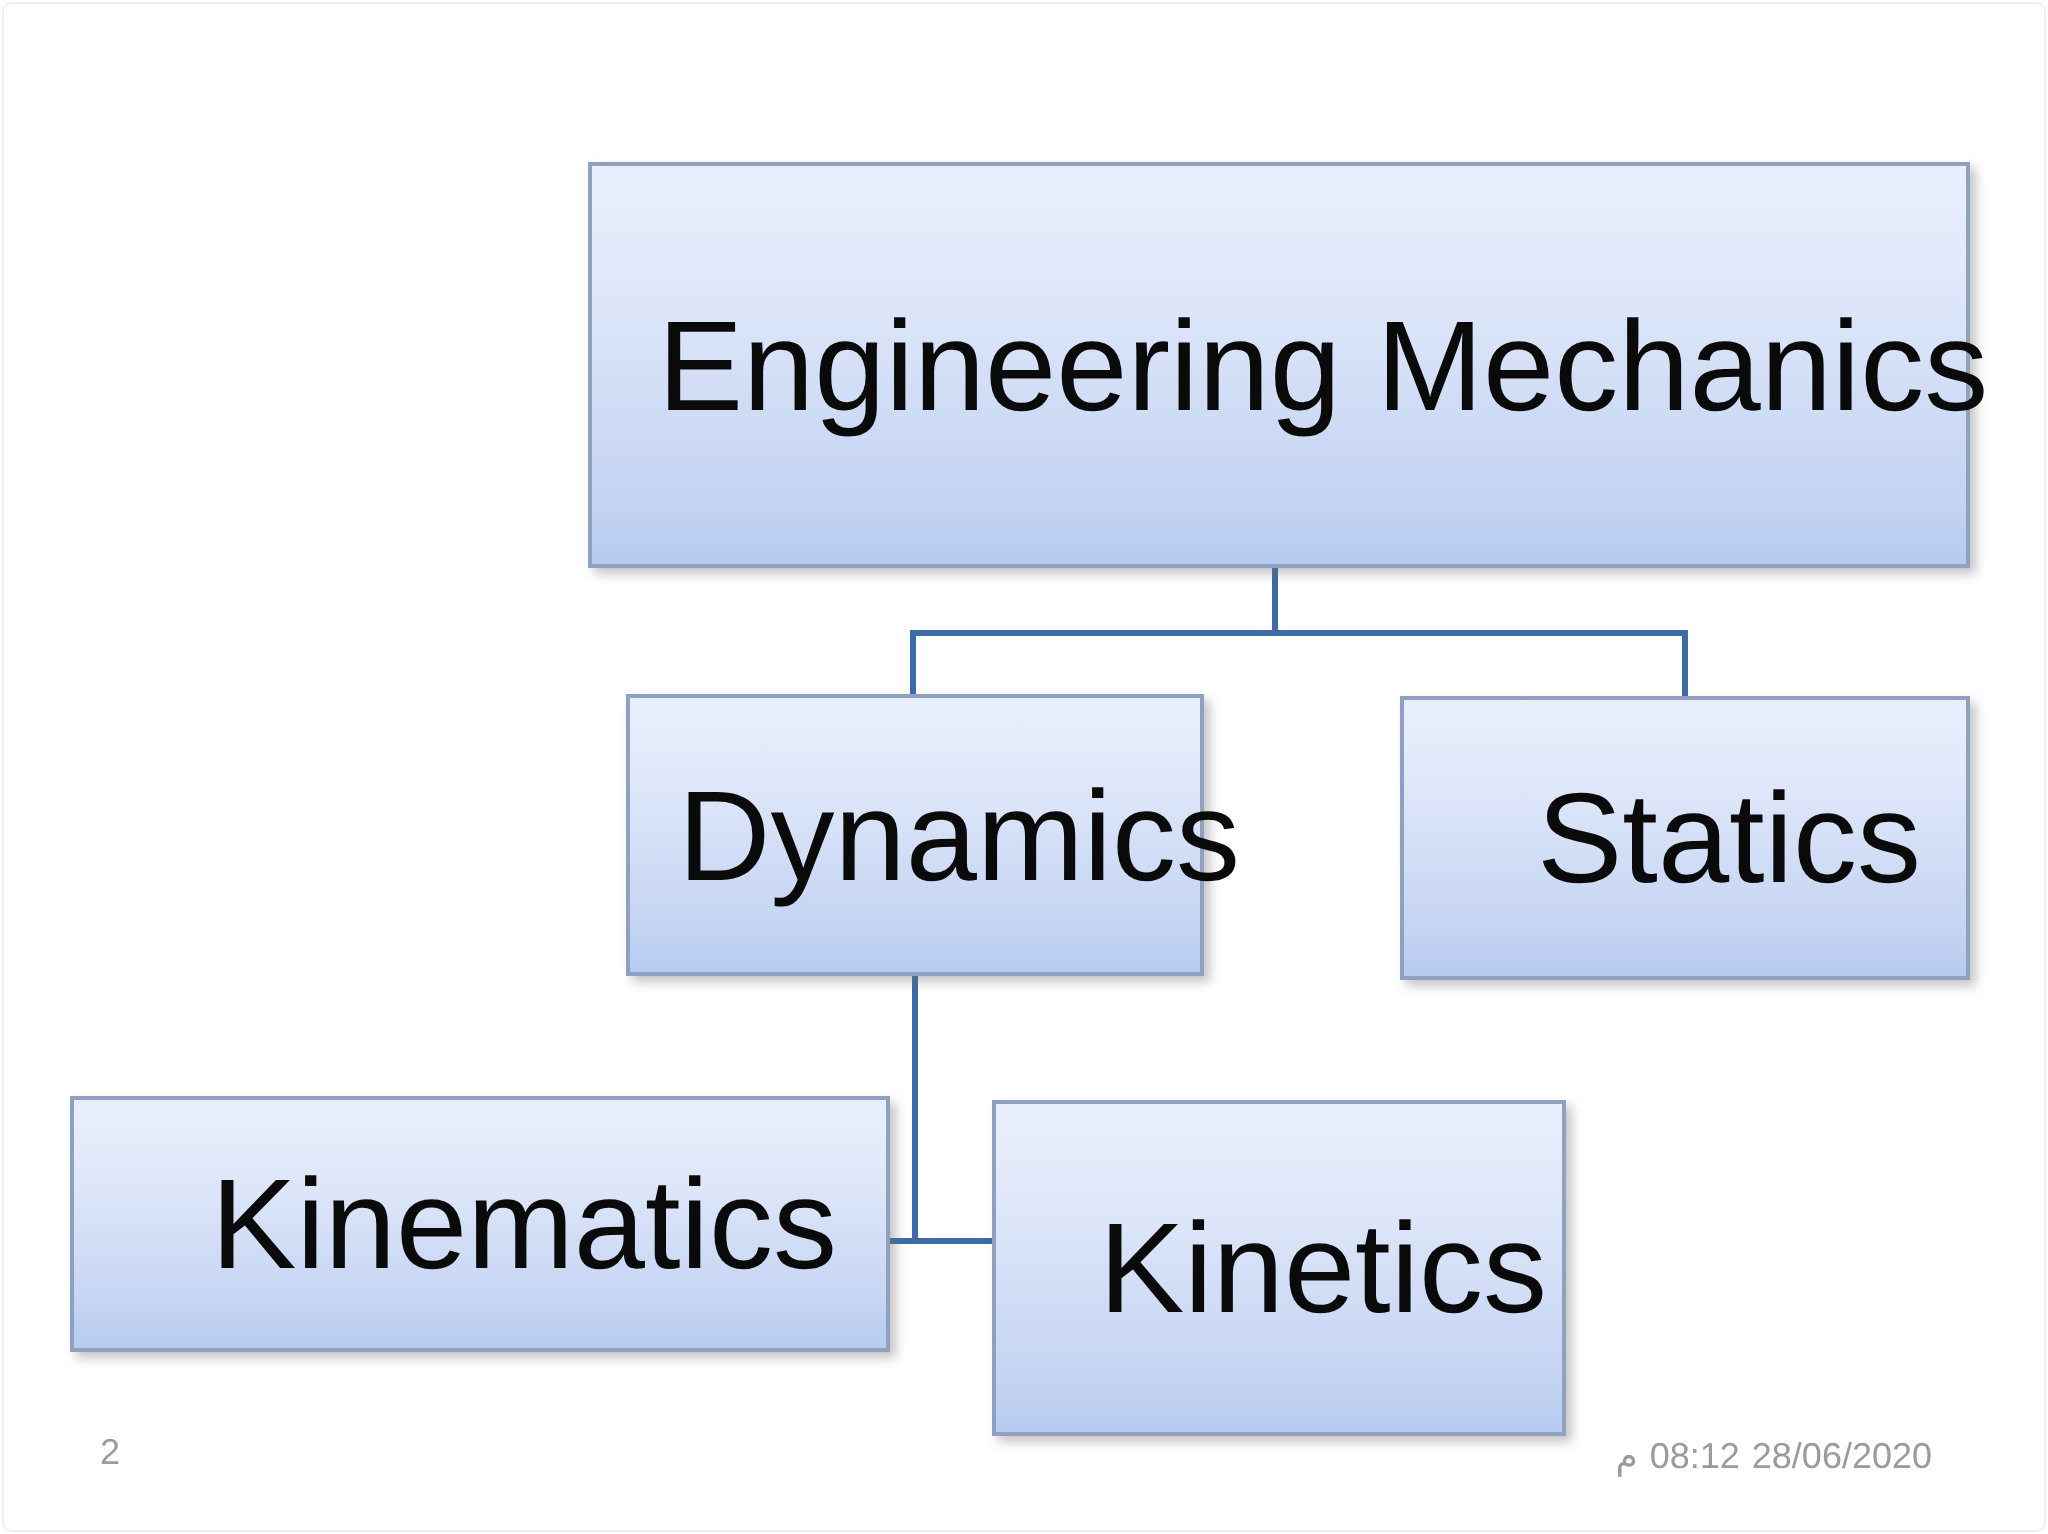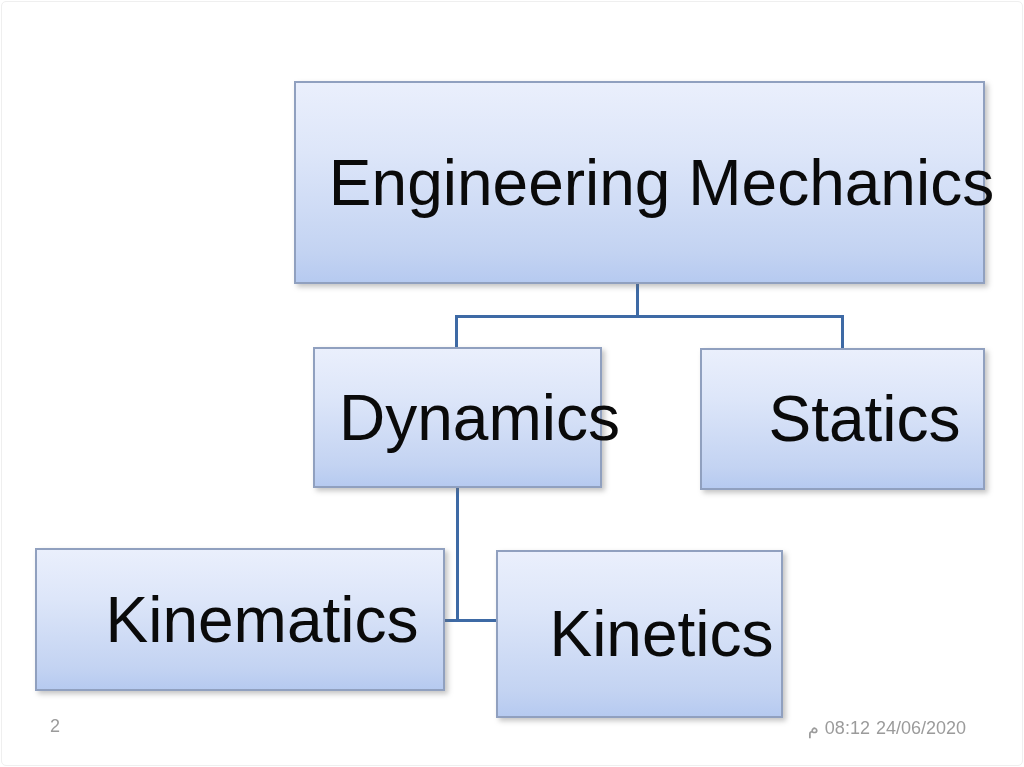--- a/index.html
+++ b/index.html
@@ -35,21 +35,21 @@
     box-shadow: 3px 3px 5px rgba(110,110,110,0.40);
     color: #0a0a0a;
     font-size: 64px;
     white-space: nowrap;
     text-align: center;
     padding-left: 44px;
   }
   .node-root      { left: 294px; top: 81px;  width: 691px; height: 203px; }
   .node-dynamics  { left: 313px; top: 347px; width: 289px; height: 141px; }
   .node-statics   { left: 700px; top: 348px; width: 285px; height: 142px; }
-  .node-kinematics{ left: 35px;  top: 548px; width: 410px; height: 143px; }
+  .node-kinematics{ left: 35px;  top: 548px; width: 410px; height: 128px; }
   .node-kinetics  { left: 496px; top: 550px; width: 287px; height: 168px; }
 
   
   .conn {
     position: absolute;
     background: #3e6aa5;
   }
   .c-root-stub    { left: 636px; top: 284px; width: 3px;   height: 34px; }
   .c-top-hbar     { left: 455px; top: 315px; width: 389px; height: 3px;  }
   .c-drop-dyn     { left: 455px; top: 315px; width: 3px;   height: 33px; }
@@ -108,15 +108,15 @@
 
   <div class="node node-kinetics">
     <span>Kinetics</span>
   </div>
 
   <div class="page-number">2</div>
 
   <div class="datetime">
     <span>م</span>
     <span>08:12</span>
-    <span>24/06/2020</span>
+    <span>28/06/2020</span>
   </div>
 </div>
 
 </body></html>

